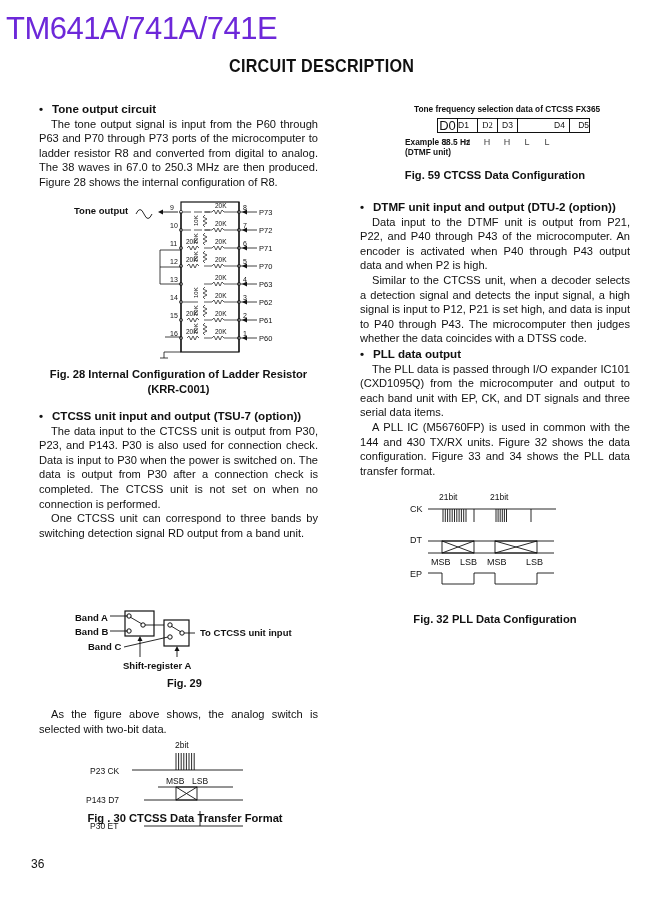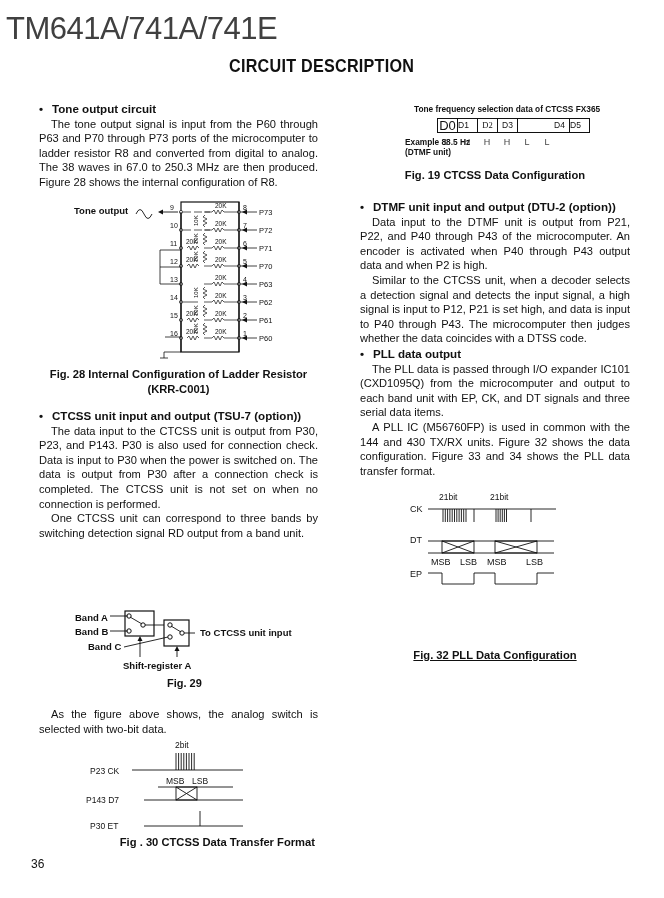--- a/index.html
+++ b/index.html
@@ -1,18 +1,18 @@
 <!DOCTYPE html>
 <html><head>
 <meta charset="utf-8">
 <style>
   html, body { margin:0; padding:0; background:#ffffff; }
   body { width:664px; height:898px; position:relative; overflow:hidden; color:#111; font-family:"Liberation Sans", sans-serif; }
   .abs { position:absolute; }
-  .model-title { left:6px; top:12px; font-size:31px; letter-spacing:-0.5px; font-family:"Liberation Sans", sans-serif; color:#404040; line-height:34px; }
+  .model-title { left:6px; top:12px; font-size:31px; letter-spacing:-0.5px; font-family:"Liberation Sans", sans-serif; color:#6d28d9; line-height:34px; }
   .section-title { left:229px; top:55px; font-size:19px; font-weight:bold; transform:scaleX(0.85); transform-origin:left top; letter-spacing:0.3px; }
   .col { position:absolute; font-size:11.1px; line-height:14.6px; text-align:justify; }
   .col-left { left:39px; width:279px; }
   .col-right { left:360px; width:270px; }
   .heading { font-weight:bold; font-size:11.6px; position:relative; padding-left:13px; }
   .heading .bullet { position:absolute; left:0; top:0; }
   .para { text-indent:12px; margin:0; }
   .caption { font-weight:bold; text-align:center; font-size:11.2px; line-height:15px; }
   .page-num { left:31px; top:857px; font-size:12px; }
   svg text { font-family:"Liberation Sans", sans-serif; fill:#111; }
@@ -233,44 +233,44 @@
   <rect x="96" y="52" width="21" height="13" fill="none" stroke="#111" stroke-width="0.9"></rect>
   <line x1="96" y1="52" x2="117" y2="65" stroke="#111" stroke-width="0.9"></line>
   <line x1="96" y1="65" x2="117" y2="52" stroke="#111" stroke-width="0.9"></line>
   <line x1="64" y1="65" x2="163" y2="65" stroke="#111" stroke-width="0.9"></line>
   <text x="6" y="68" font-size="8.5">P143 D7</text>
   <line x1="120" y1="76" x2="120" y2="91" stroke="#111" stroke-width="0.9"></line>
   <line x1="64" y1="91" x2="163" y2="91" stroke="#111" stroke-width="0.9"></line>
   <text x="10" y="94" font-size="8.5">P30 ET</text>
 </svg>
 
-<div class="col col-left caption" style="top:835px;left:55px;width:260px;text-align:right;">Fig . 30  CTCSS Data Transfer Format</div>
+<div class="col col-left caption" style="top:811px;left:55px;width:260px;text-align:center;">Fig . 30  CTCSS Data Transfer Format</div>
 
 <div class="abs" style="left:382px;top:104px;font-size:8.3px;font-weight:bold;margin-left:32px;">Tone frequency selection data of CTCSS FX365</div>
 <div class="abs" style="left:437px;top:118px;display:flex;border:1px solid #111;" id="fig31-bits">
     <div style="width: 19px; height: 13px; font-size: 13px; text-align: center; line-height: 13px;">D0</div>
     <div style="width: 19px; height: 13px; font-size: 8.5px; text-align: left; line-height: 13px; border-left: 1px solid rgb(17, 17, 17);">D1</div>
     <div style="width: 19px; height: 13px; font-size: 8.5px; text-align: center; line-height: 13px; border-left: 1px solid rgb(17, 17, 17); font-family: Liberation Serif, serif;">D2</div>
     <div style="width: 19px; height: 13px; font-size: 8.5px; text-align: center; line-height: 13px; border-left: 1px solid rgb(17, 17, 17);">D3</div>
     <div style="width: 19px; height: 13px; font-size: 8.5px; text-align: center; line-height: 13px; border-left: 1px solid rgb(17, 17, 17); padding-left: 32px;">D4</div>
-    <div style="width: 19px; height: 13px; font-size: 8.5px; text-align: left; line-height: 13px; border-left: 1px solid rgb(17, 17, 17);">D5</div>
+    <div style="width: 19px; height: 13px; font-size: 8.5px; text-align: right; line-height: 13px; border-left: 1px solid rgb(17, 17, 17);">D5</div>
   </div>
 <div class="abs" style="left:365px;top:137px;font-size:8.3px;font-weight:bold;line-height:10px;margin-left:40px;">
   <div>Example  88.5 Hz</div>
   <div>(DTMF unit)</div>
 </div>
 <div class="abs" style="left:437px;top:137px;display:flex;" id="fig31-vals">
     <div style="width: 20px; font-size: 9px; text-align: center; color: rgb(68, 68, 68);">L</div>
     <div style="width: 20px; font-size: 9px; text-align: center; color: rgb(68, 68, 68);">H</div>
     <div style="width: 20px; font-size: 9px; text-align: center; color: rgb(68, 68, 68);">H</div>
     <div style="width: 20px; font-size: 9px; text-align: center; color: rgb(68, 68, 68);">H</div>
     <div style="width: 20px; font-size: 9px; text-align: center; color: rgb(68, 68, 68);">L</div>
     <div style="width: 20px; font-size: 9px; text-align: center; color: rgb(68, 68, 68);">L</div>
   </div>
-<div class="col col-right caption" style="top:168px;">Fig. 19  CTCSS Data Configuration</div>
+<div class="col col-right caption" style="top:168px;">Fig. 59  CTCSS Data Configuration</div>
 
 <div class="col col-right" style="top:200px;">
   <div class="heading">
     <span class="bullet">•</span>
     <span>DTMF unit input and output (DTU-2 (option))</span>
   </div>
   <p class="para">Data input to the DTMF unit is output from P21, P22, and P40 through P43 of the microcomputer.  An encoder is activated when P40 through P43 output data and when P2 is high.</p>
   <p class="para">Similar to the CTCSS unit, when a decoder selects a detection signal and detects the input signal, a high signal is input to P12, P21 is set high, and data is input to P40 through P43.  The microcomputer then judges whether the data coincides with a DTSS code.</p>
 </div>
 
@@ -319,15 +319,15 @@
   <line x1="135" y1="56" x2="177" y2="68" stroke="#111" stroke-width="0.9"></line>
   <line x1="135" y1="68" x2="177" y2="56" stroke="#111" stroke-width="0.9"></line>
   <text x="71" y="80" font-size="9">MSB</text>
   <text x="100" y="80" font-size="9">LSB</text>
   <text x="127" y="80" font-size="9">MSB</text>
   <text x="166" y="80" font-size="9">LSB</text>
   <text x="50" y="92" font-size="9">EP</text>
   <polyline points="68,88 82,88 82,99 114,99 114,88 135,88 135,99 177,99 177,88 194,88" fill="none" stroke="#111" stroke-width="0.9"></polyline>
 </svg>
 
-<div class="col col-right caption" style="top:648px;text-decoration:underline;">Fig. 32  PLL Data Configuration</div>
+<div class="col col-right caption" style="top:612px;">Fig. 32  PLL Data Configuration</div>
 
 <div class="abs page-num">36</div>
 
 </body></html>

